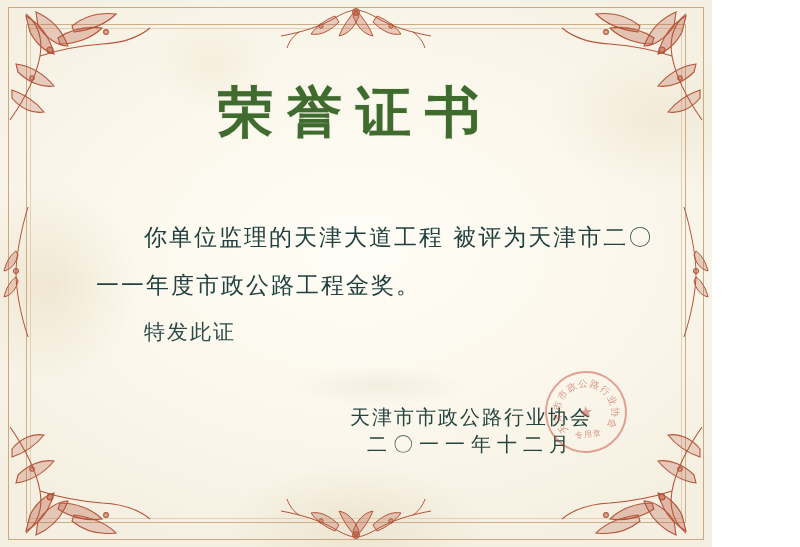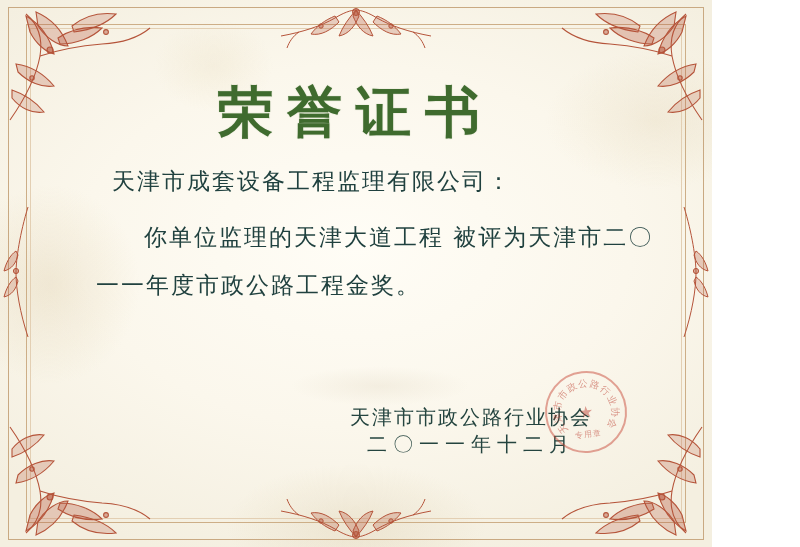--- a/index.html
+++ b/index.html
@@ -285,25 +285,25 @@
       <path d="M26 0 C18 26 14 52 14 66 C14 82 18 106 26 130"></path>
       <path d="M14 44 C8 48 4 56 2 64 C10 62 14 56 16 48 Z" fill="currentColor" fill-opacity="0.28"></path>
       <path d="M14 70 C8 74 4 82 2 90 C10 88 14 82 16 74 Z" fill="currentColor" fill-opacity="0.22"></path>
       <circle cx="14" cy="64" r="2.6" fill="currentColor" fill-opacity="0.45"></circle>
     </svg>
   </div>
 
   <div class="content">
     <div class="title">荣誉证书</div>
 
-    <div class="recipient">天津市成套设备工程监理有限公司：</div>
 
     <div class="body-line body-1">你单位监理的天津大道工程 被评为天津市二〇</div>
     <div class="body-line body-2">一一年度市政公路工程金奖。</div>
 
+    <div class="closing">特发此证</div>
 
     <div class="smudge"></div>
 
     <div class="signature">
       <span class="org">天津市市政公路行业协会</span>
       <span class="date">二〇一一年十二月</span>
     </div>
 
     <div class="seal">
       <div class="ring-text">

